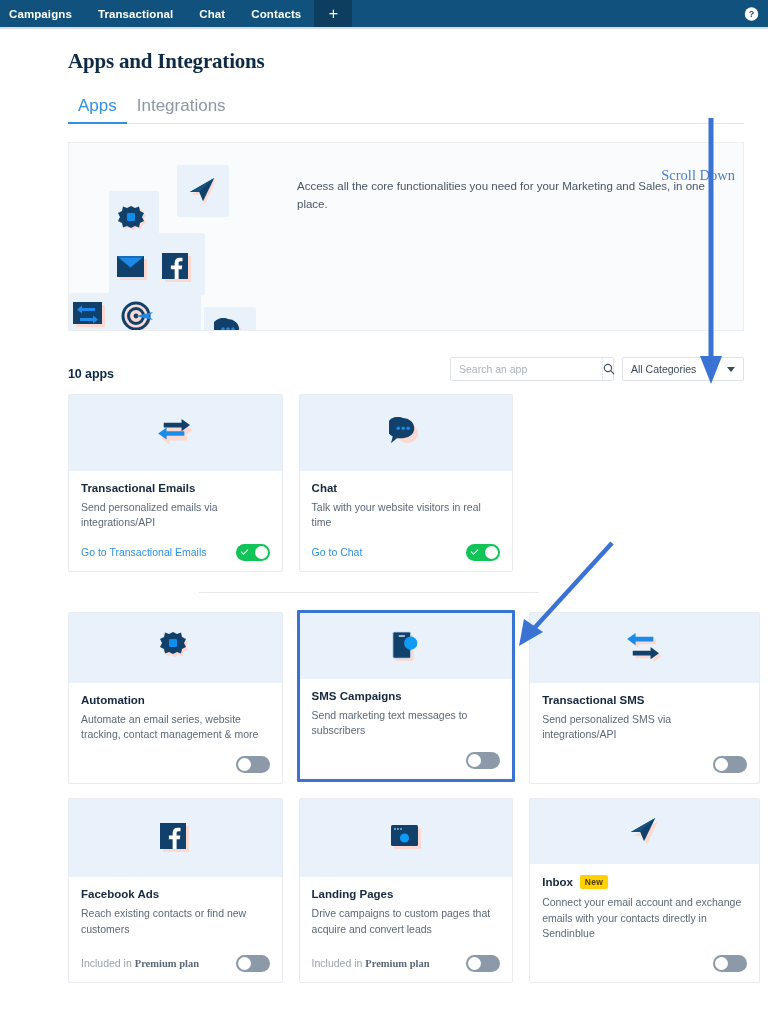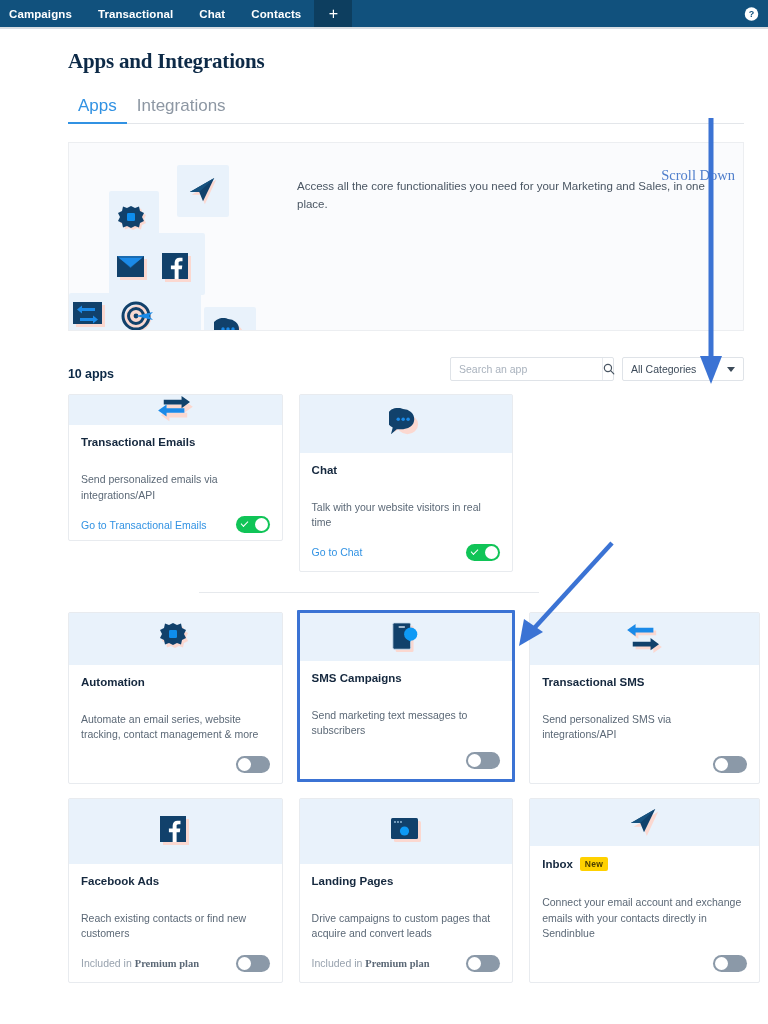--- a/index.html
+++ b/index.html
@@ -201,21 +201,21 @@
     display: flex; align-items: center; gap: 7px;
   }
   .badge-new {
     background: #ffd100; color: #4a3c00;
     font-size: 8.5px; font-weight: bold;
     padding: 2px 5px; border-radius: 2px;
     letter-spacing: 0.2px;
   }
   .card-desc {
     font-size: 10.5px; color: #5b6876;
-    line-height: 1.5; margin-top: 24px;
+    line-height: 1.5; margin-top: 6px;
   }
   .card-foot {
     margin-top: auto; padding-top: 12px;
     display: flex; align-items: center; min-height: 30px;
   }
   .card-link { font-size: 10.5px; color: #3192e3; cursor: pointer; }
   .card-note { font-size: 10.5px; color: #98a2ae; }
   .card-note b { color: #5b6876; font-weight: bold; font-family: Liberation Serif, serif; }
 
   
@@ -388,21 +388,21 @@
         <div class="cat-select">
           <span>All Categories</span>
           <span class="caret"></span>
         </div>
       </div>
     </div>
 
     <div class="grid">
 
       <div class="card-slot">
-        <div class="card" style="height:147px;">
+        <div class="card" style="height:178px;">
           <div class="card-media">
             <svg width="38" height="30" viewBox="0 0 40 32">
               <path d="M8 7 h19 v-4 l9 6.5 -9 6.5 v-4 H8 Z" fill="#fbd8d0" transform="translate(3,3)"></path>
               <path d="M8 5 h19 V1 l9 6.5 -9 6.5 V10 H8 Z" fill="#11416b"></path>
               <path d="M30 21 H11 v4 l-9-6.5 9-6.5 v4 h19 Z" fill="#fbd8d0" transform="translate(3,3)"></path>
               <path d="M30 19 H11 v4 l-9-6.5 9-6.5 v4 h19 Z" fill="#1b8ae8"></path>
             </svg>
           </div>
           <div class="card-body">
             <div class="card-title">

